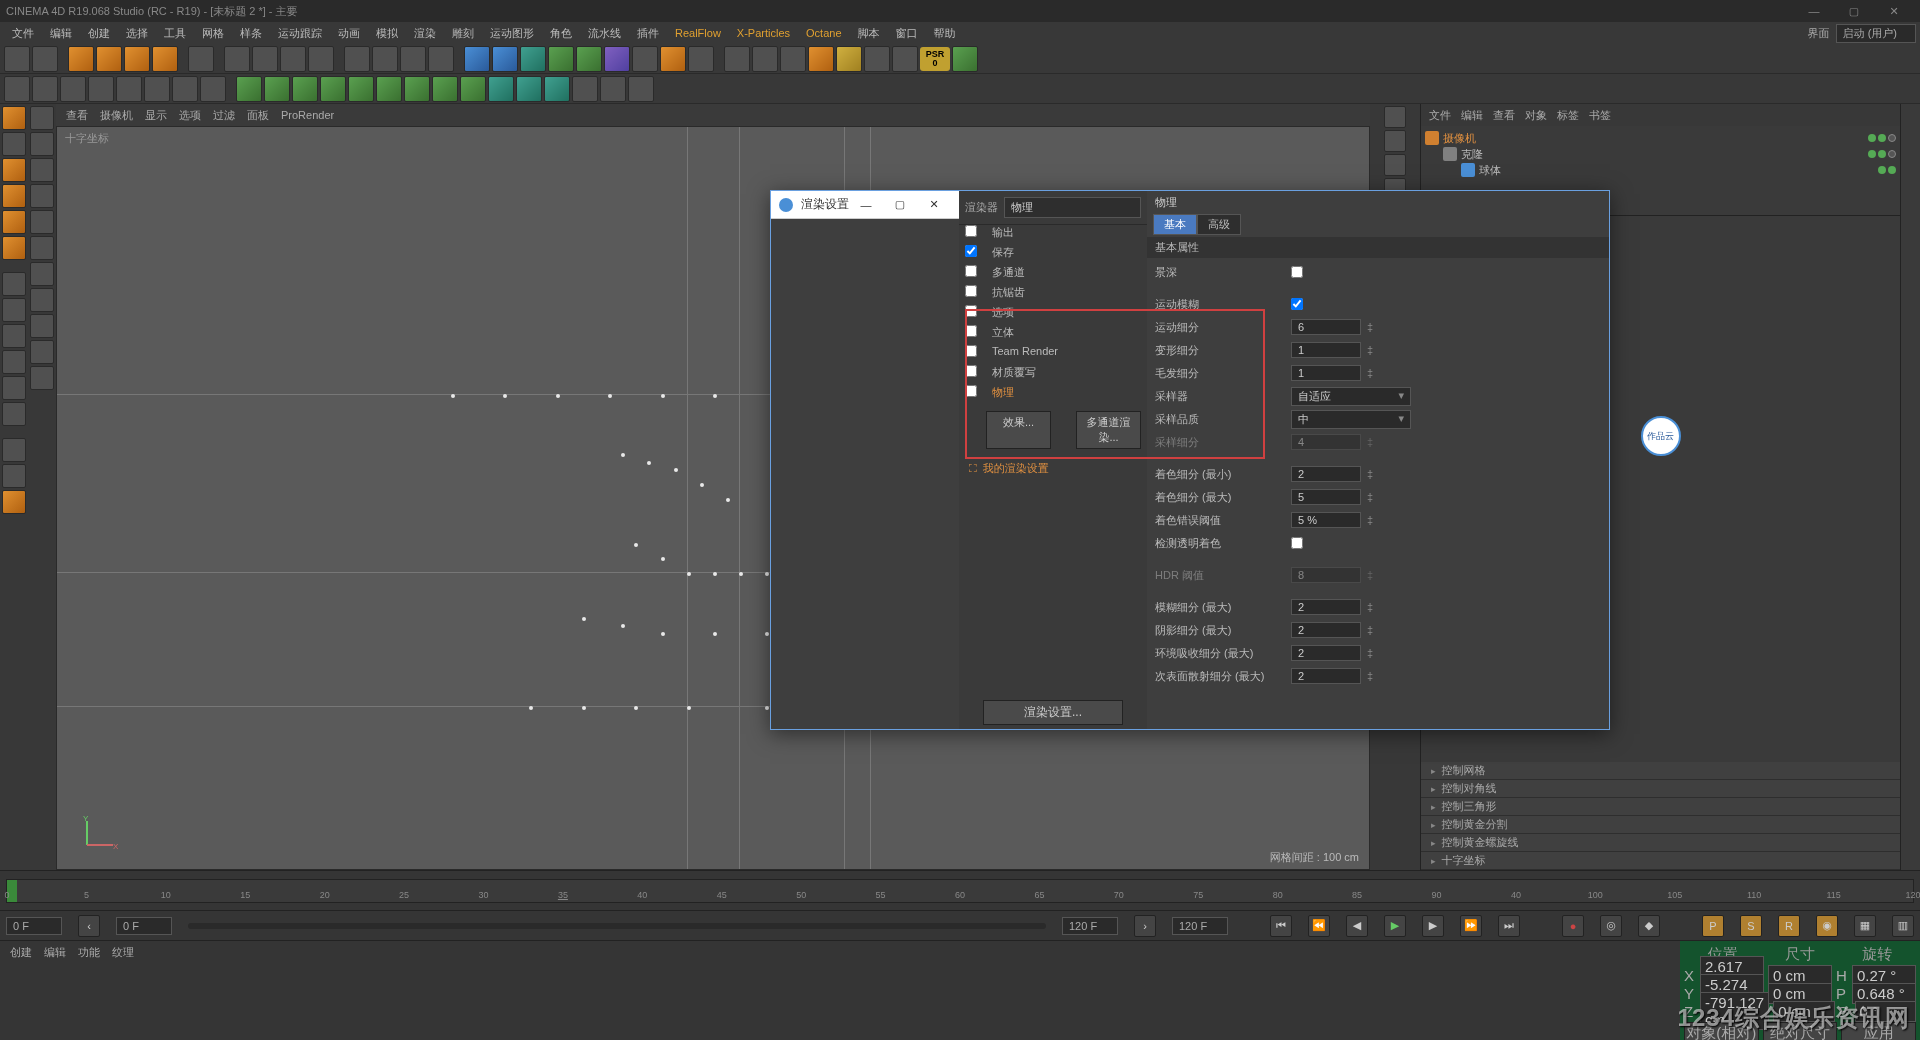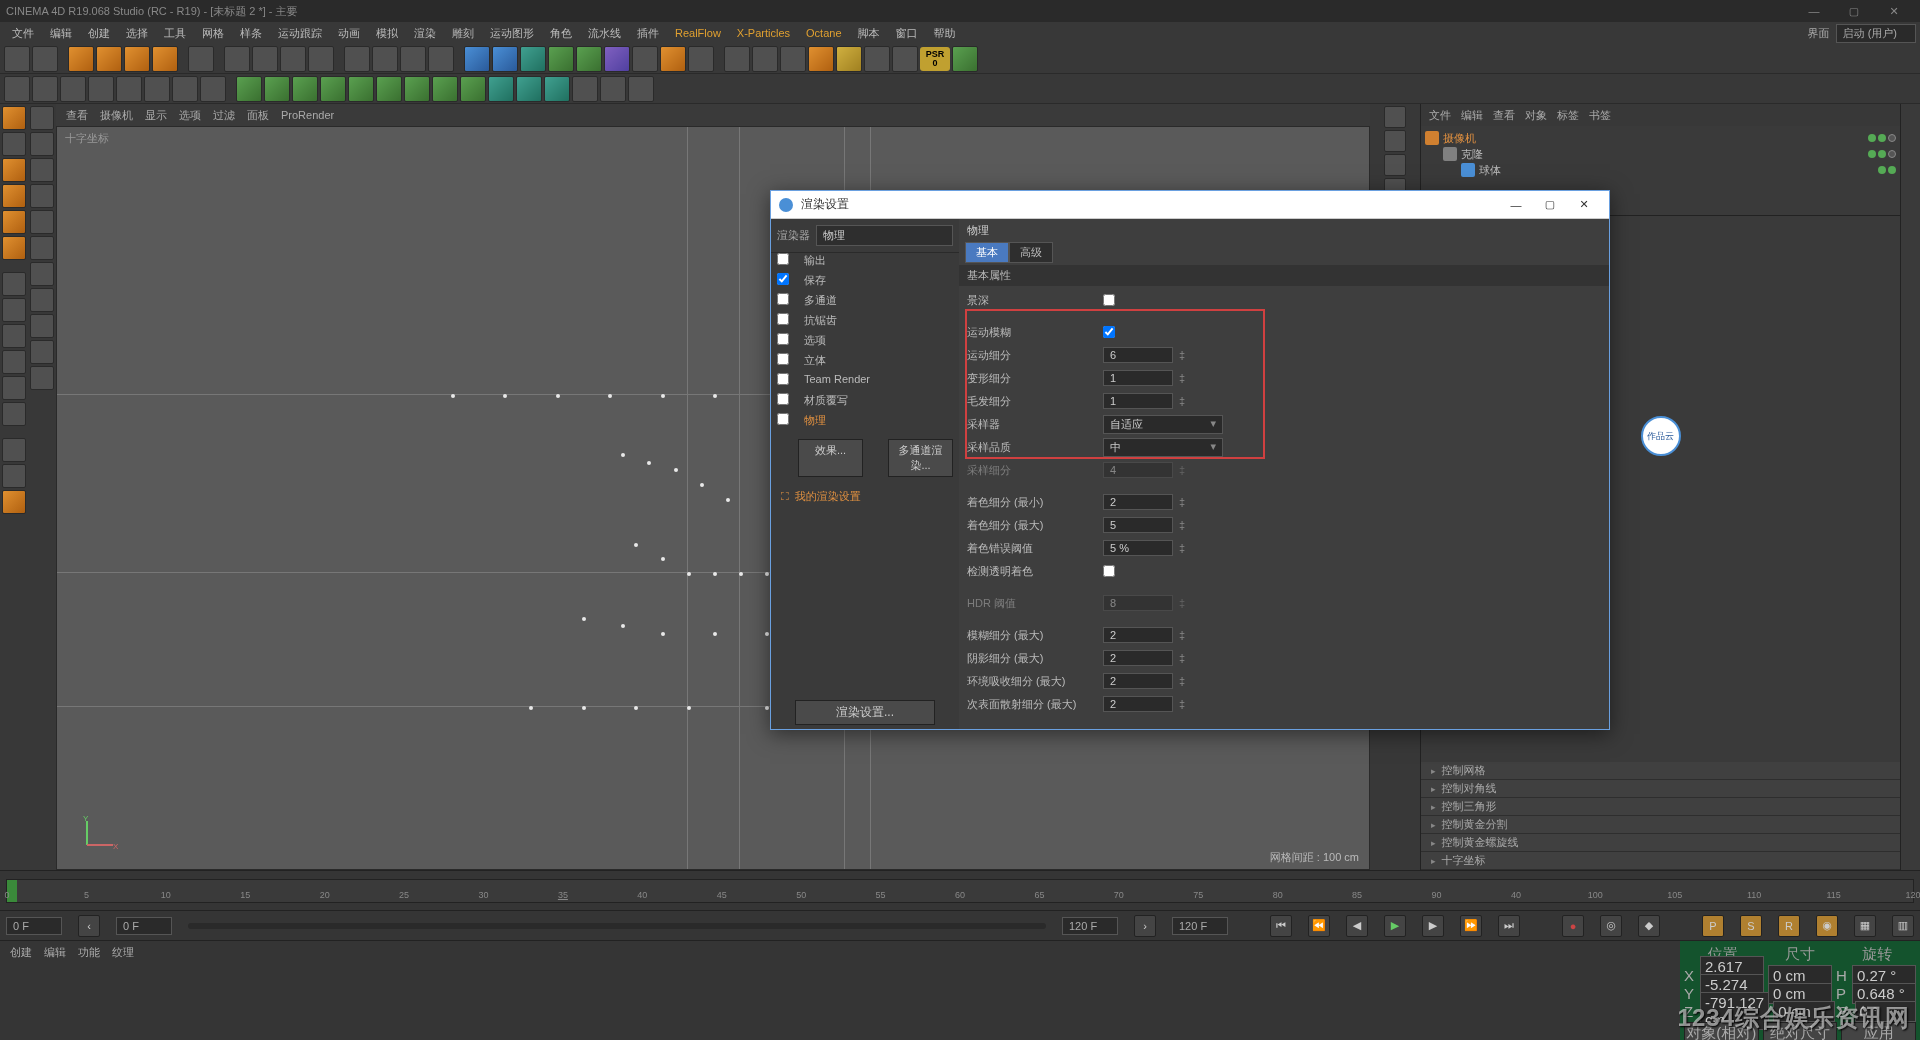--- a/index.html
+++ b/index.html
@@ -102,21 +102,21 @@
 
 .coords { flex: 0 0 240px; background: #14532d; padding: 2px 4px; font-size: 15px; }
 .coords .hdr { display: flex; justify-content: space-around; color: #999; padding: 2px 0; }
 .coords .row { display: flex; align-items: center; gap: 4px; height: 18px; }
 .coords .lbl { width: 12px; color: #aaa; }
 .coords .val { flex: 1; background: #2a2a2a; border: 1px solid #555; padding: 1px 4px; color: #ccc; }
 .coords .btnrow { display: flex; gap: 4px; margin-top: 2px; }
 .coords .cbtn { flex: 1; background: #444; border: 1px solid #222; padding: 1px; text-align: center; }
 
 
-.dialog { position: absolute; top: 190px; left: 770px; width: 840px; height: 540px; background: #3e3e3e; border: 1px solid #6aa0e0; box-shadow: 0 4px 20px rgba(0,0,0,.5); display: flex; flex-direction: column; z-index: 100; }
+.dialog { position: absolute; top: 190px; left: 770px; width: 840px; height: 540px; background: #3e3e3e; border: 1px solid #6aa0e0; box-shadow: 0 4px 20px rgba(0,0,0,.5); display: flex; flex-direction: row; z-index: 100; }
 .dlg-title { height: 28px; background: #fff; color: #333; display: flex; align-items: center; padding: 0 8px; border-bottom: 1px solid #ccc; }
 .dlg-title .ico { width: 14px; height: 14px; background: #4a8fd6; border-radius: 50%; margin-right: 8px; }
 .dlg-title .t { flex: 1; font-size: 12px; }
 .dlg-title .wbtn { width: 34px; color: #333; text-align: center; cursor: pointer; }
 .dlg-body { flex: 1; display: flex; background: #3e3e3e; }
 .dlg-left { width: 188px; background: #3a3a3a; display: flex; flex-direction: column; }
 .dlg-renderer { padding: 6px; display: flex; align-items: center; gap: 6px; border-bottom: 1px solid #2a2a2a; }
 .dlg-renderer .sel { flex: 1; background: #2e2e2e; border: 1px solid #555; padding: 2px 6px; color: #ccc; font-size: 11px; }
 .dlg-cat { height: 20px; display: flex; align-items: flex-start; padding: 0 6px; gap: 15px; color: #bbb; font-size: 11px; cursor: pointer; }
 .dlg-cat input { width: 12px; height: 12px; }

